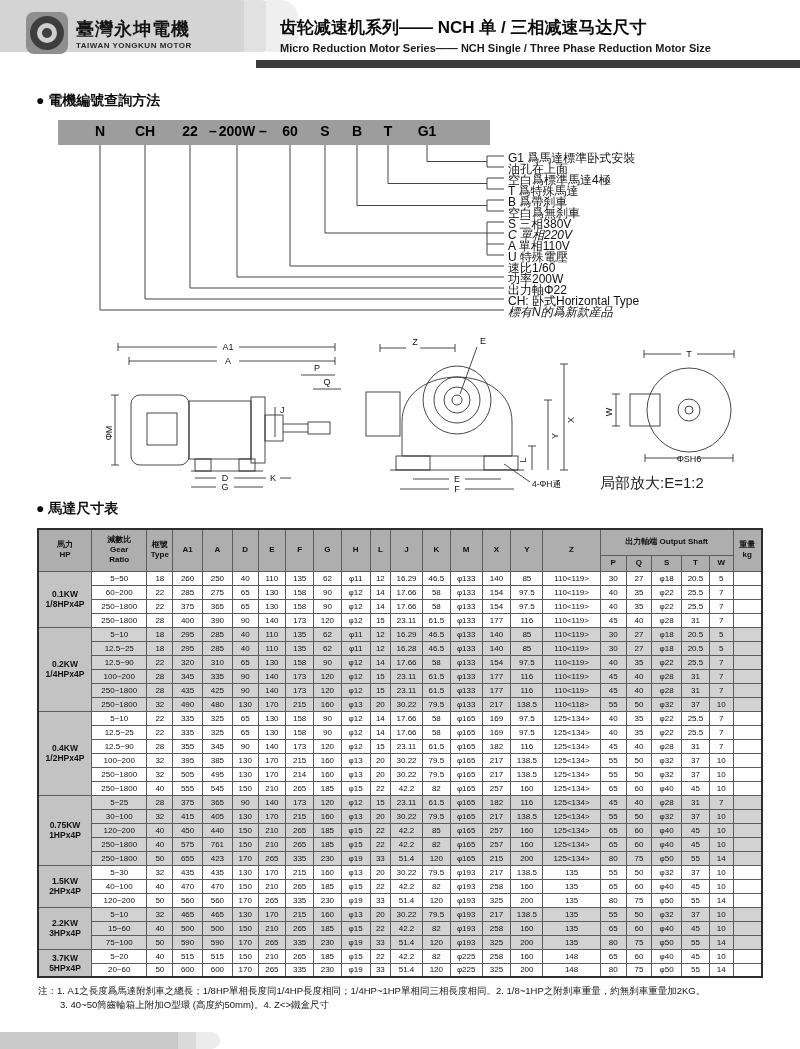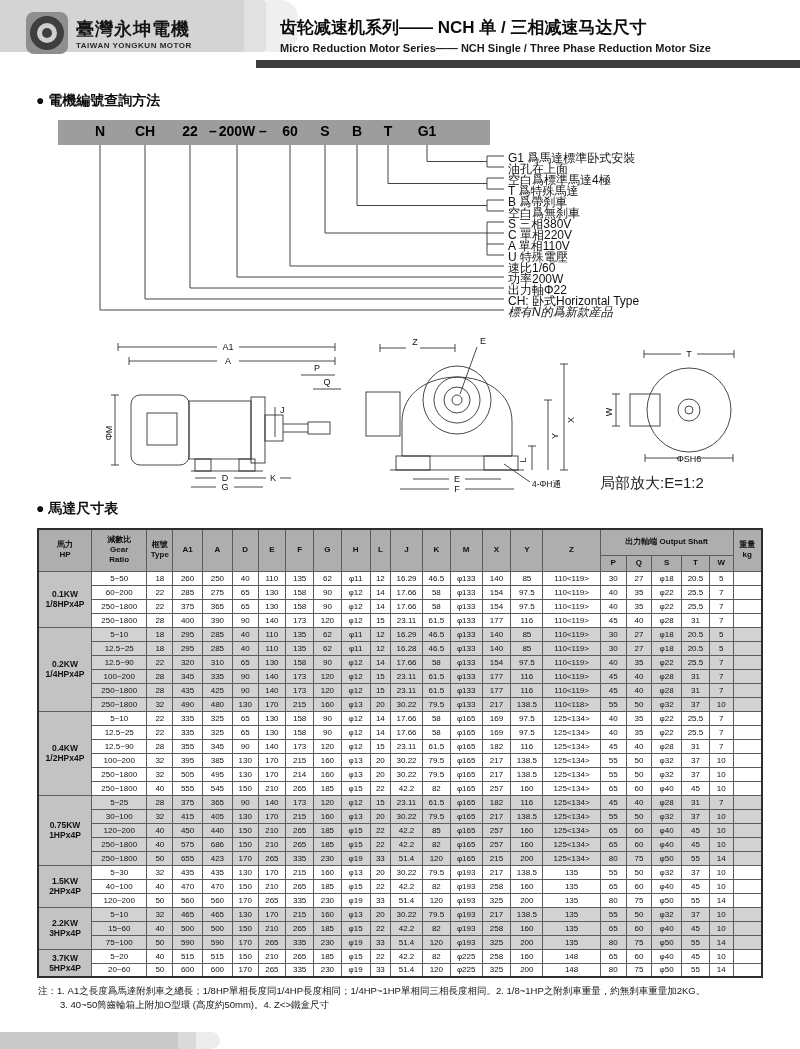--- a/index.html
+++ b/index.html
@@ -115,21 +115,21 @@
     </g>
   </svg>
   <div>
       <div class="code-label" style="top: 36px;">G1 爲馬達標準卧式安裝</div>
       <div class="code-label" style="top: 47px;">油孔在上面</div>
       <div class="code-label" style="top: 58px;">空白爲標準馬達4極</div>
       <div class="code-label" style="top: 69px; text-align: center;">T 爲特殊馬達</div>
       <div class="code-label" style="top: 80px;">B 爲帶刹車</div>
       <div class="code-label" style="top: 91px;">空白爲無刹車</div>
       <div class="code-label" style="top: 102px;">S 三相380V</div>
-      <div class="code-label" style="top: 113px;">C 單相220V</div>
+      <div class="code-label" style="top: 113px; font-style: italic;">C 單相220V</div>
       <div class="code-label" style="top: 124px;">A 單相110V</div>
       <div class="code-label" style="top: 135px;">U 特殊電壓</div>
       <div class="code-label" style="top: 146px;">速比1/60</div>
       <div class="code-label" style="top: 157px;">功率200W</div>
       <div class="code-label" style="top: 168px;">出力軸Φ22</div>
       <div class="code-label" style="top: 179px;">CH: 卧式Horizontal Type</div>
       <div class="code-label" style="top: 190px; font-style: italic;">標有N的爲新款産品</div>
     </div>
 </div>
 
@@ -788,21 +788,21 @@
         <td>60</td>
         <td>φ40</td>
         <td>45</td>
         <td>10</td>
         <td></td>
       </tr>
       <tr class="shade">
         <td>250~1800</td>
         <td>40</td>
         <td>575</td>
-        <td>686</td>
+        <td>761</td>
         <td>150</td>
         <td>210</td>
         <td>265</td>
         <td>185</td>
         <td>φ15</td>
         <td>22</td>
         <td>42.2</td>
         <td>82</td>
         <td>φ165</td>
         <td>257</td>

